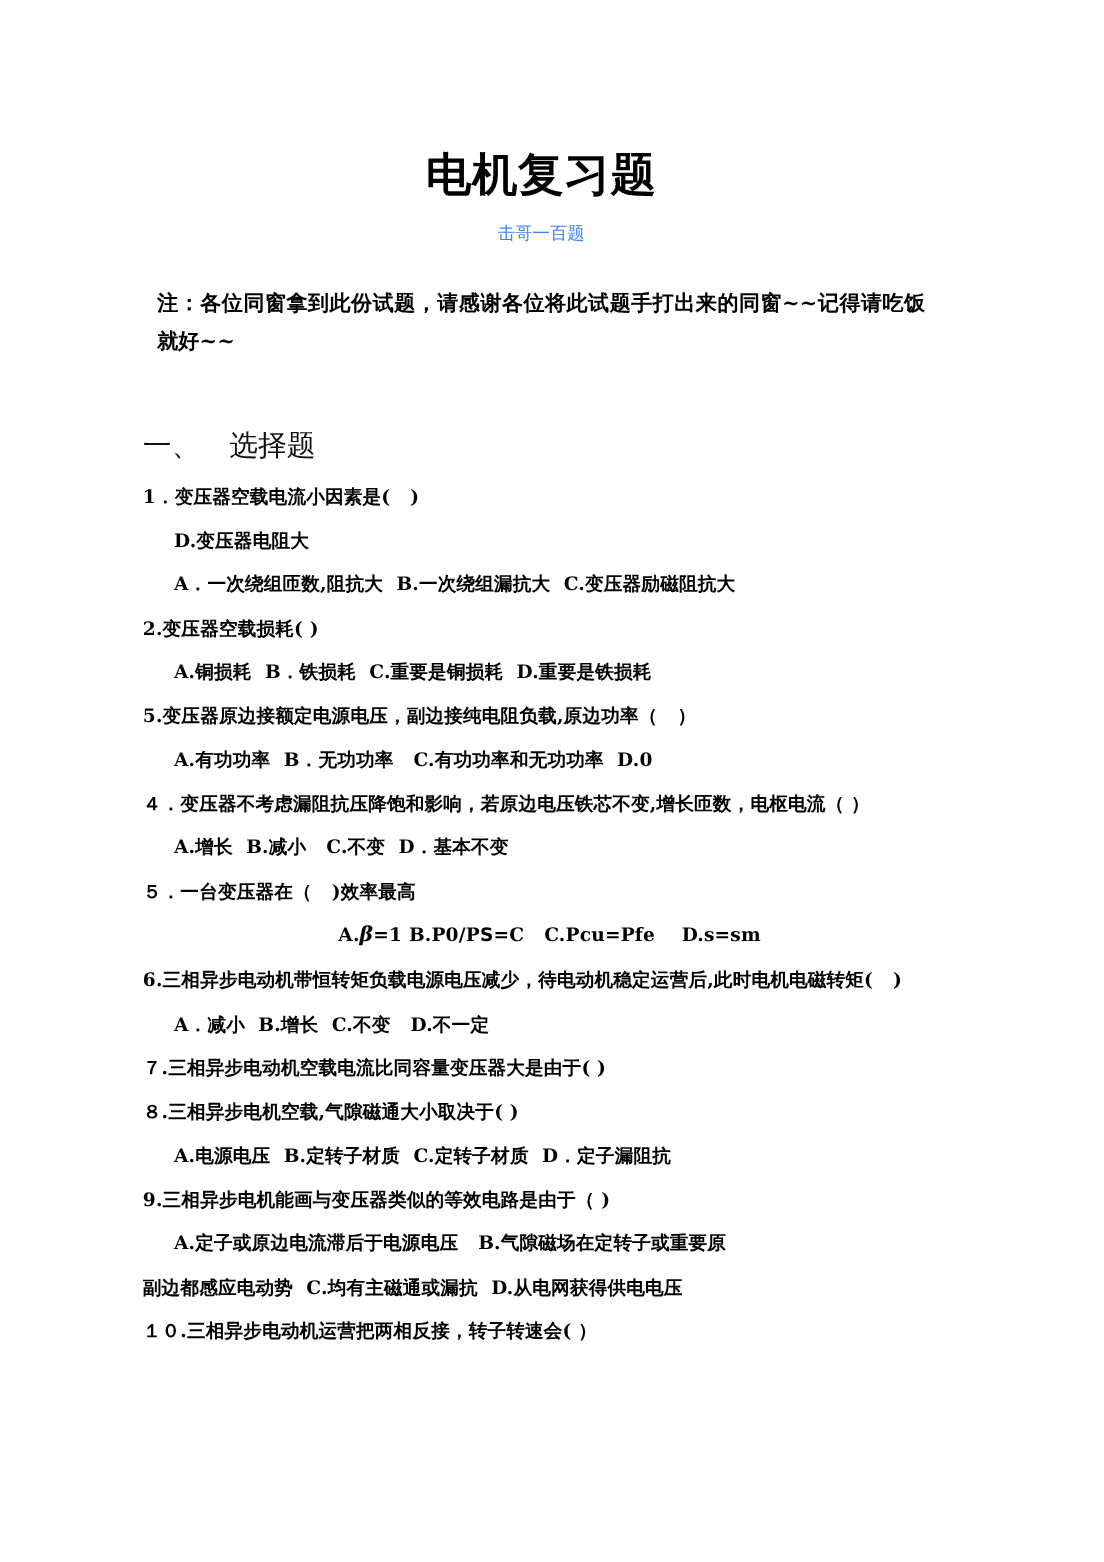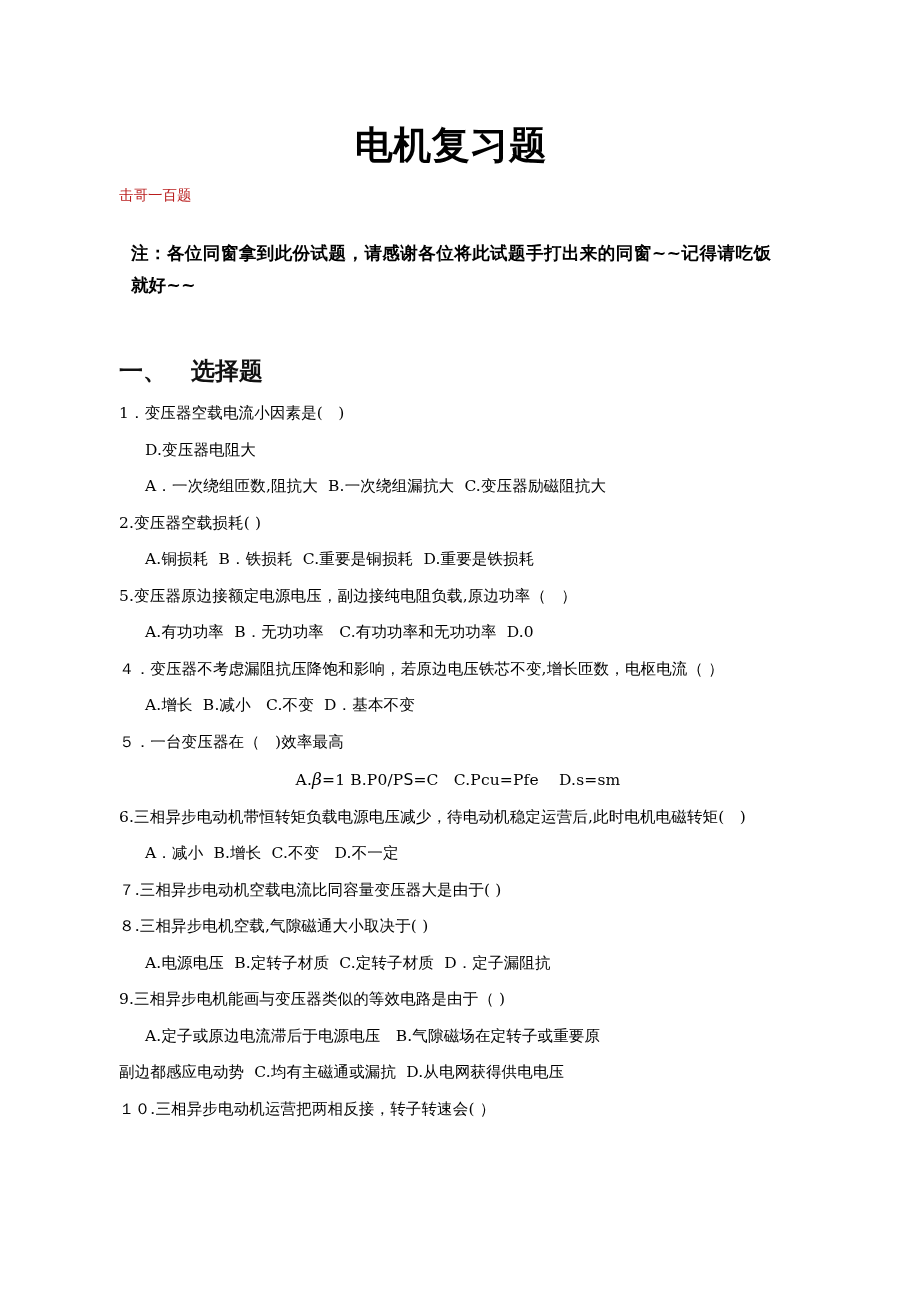--- a/index.html
+++ b/index.html
@@ -32,49 +32,50 @@
     text-align: center;
     font-size: 38px;
     font-weight: 700;
     line-height: 1.0;
     letter-spacing: 0.5px;
     padding-top: 126px;
     font-family: "DejaVu Serif", "Liberation Serif", serif;
   }
   .doc-subtitle {
     margin: 0;
-    text-align: left;
+    text-align: center;
     font-size: 14.5px;
     line-height: 1.0;
     padding-top: 24px;
-    color: #b91c1c;
+    color: #3b82f6;
   }
   .note {
     margin: 12px;
     padding-top: 22px;
     font-size: 17.5px;
     font-weight: 700;
     line-height: 1.85;
     text-align: justify;
     letter-spacing: 0.1px;
   }
   .section-heading {
     margin: 0;
     padding-top: 44px;
     font-size: 24px;
-    font-weight: 700;
+    font-weight: 400;
     line-height: 1.2;
     white-space: pre;
     color: #111111;
   }
   .qlist {
     margin: 0;
     padding: 0;
     list-style: none;
     padding-top: 20px;
+    font-weight: bold;
   }
   .line {
     font-size: 15.5px;
     line-height: 1.0;
     margin: 0;
     padding: 0 0 21px 0;
     white-space: pre-wrap;
     letter-spacing: 0.15px;
   }
   .line.stem {

